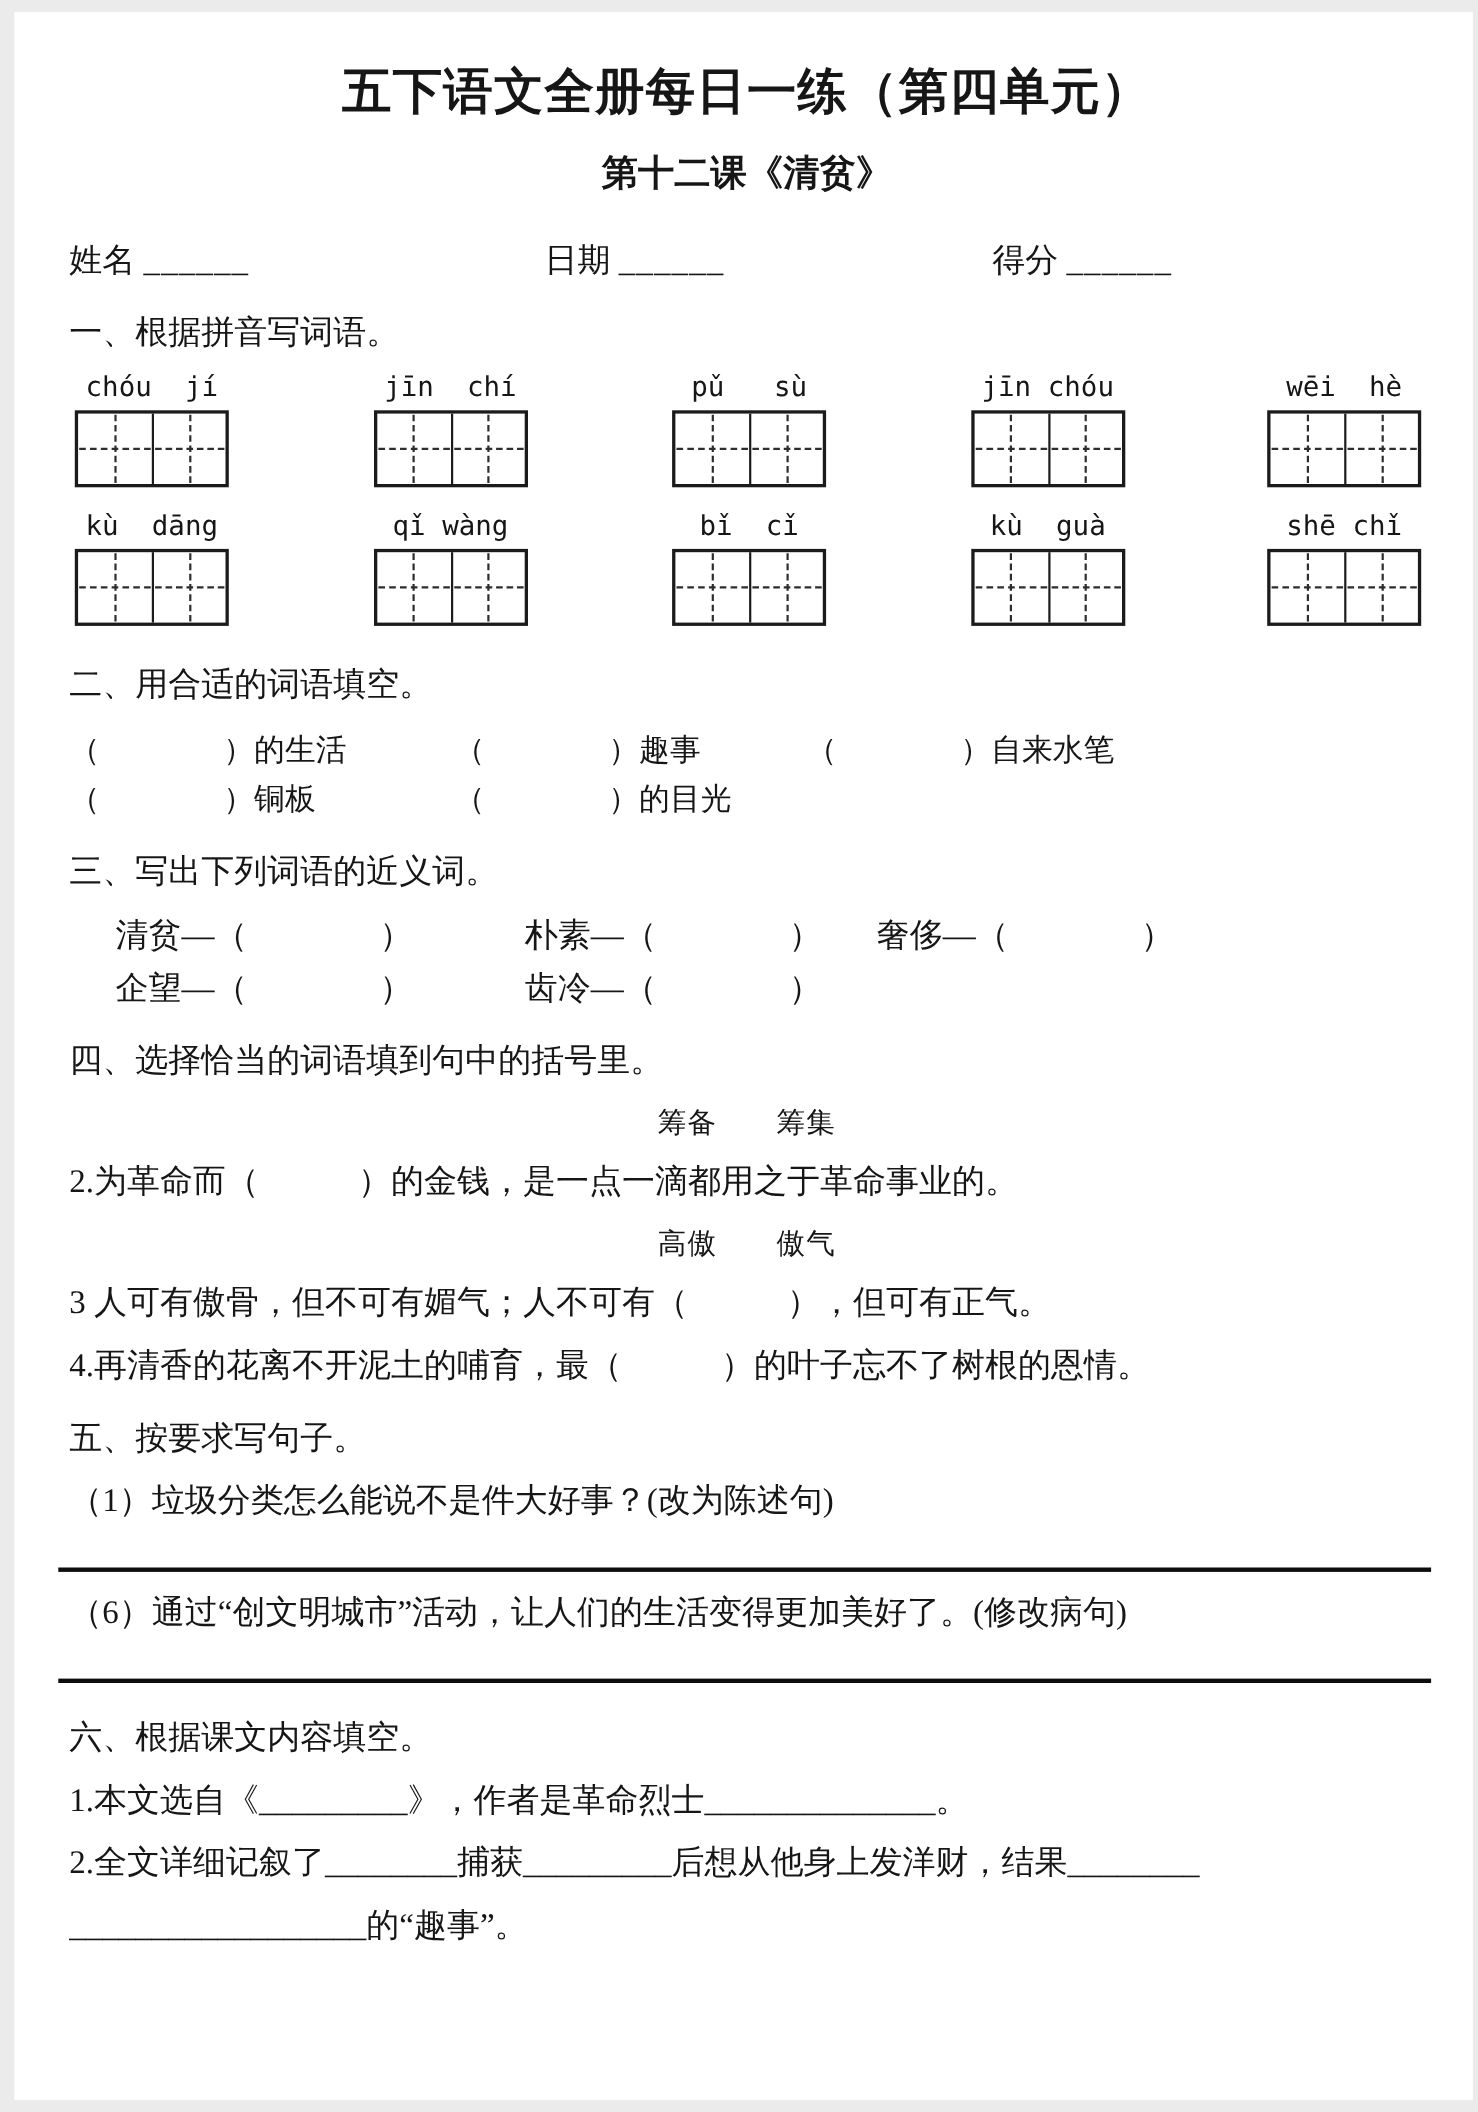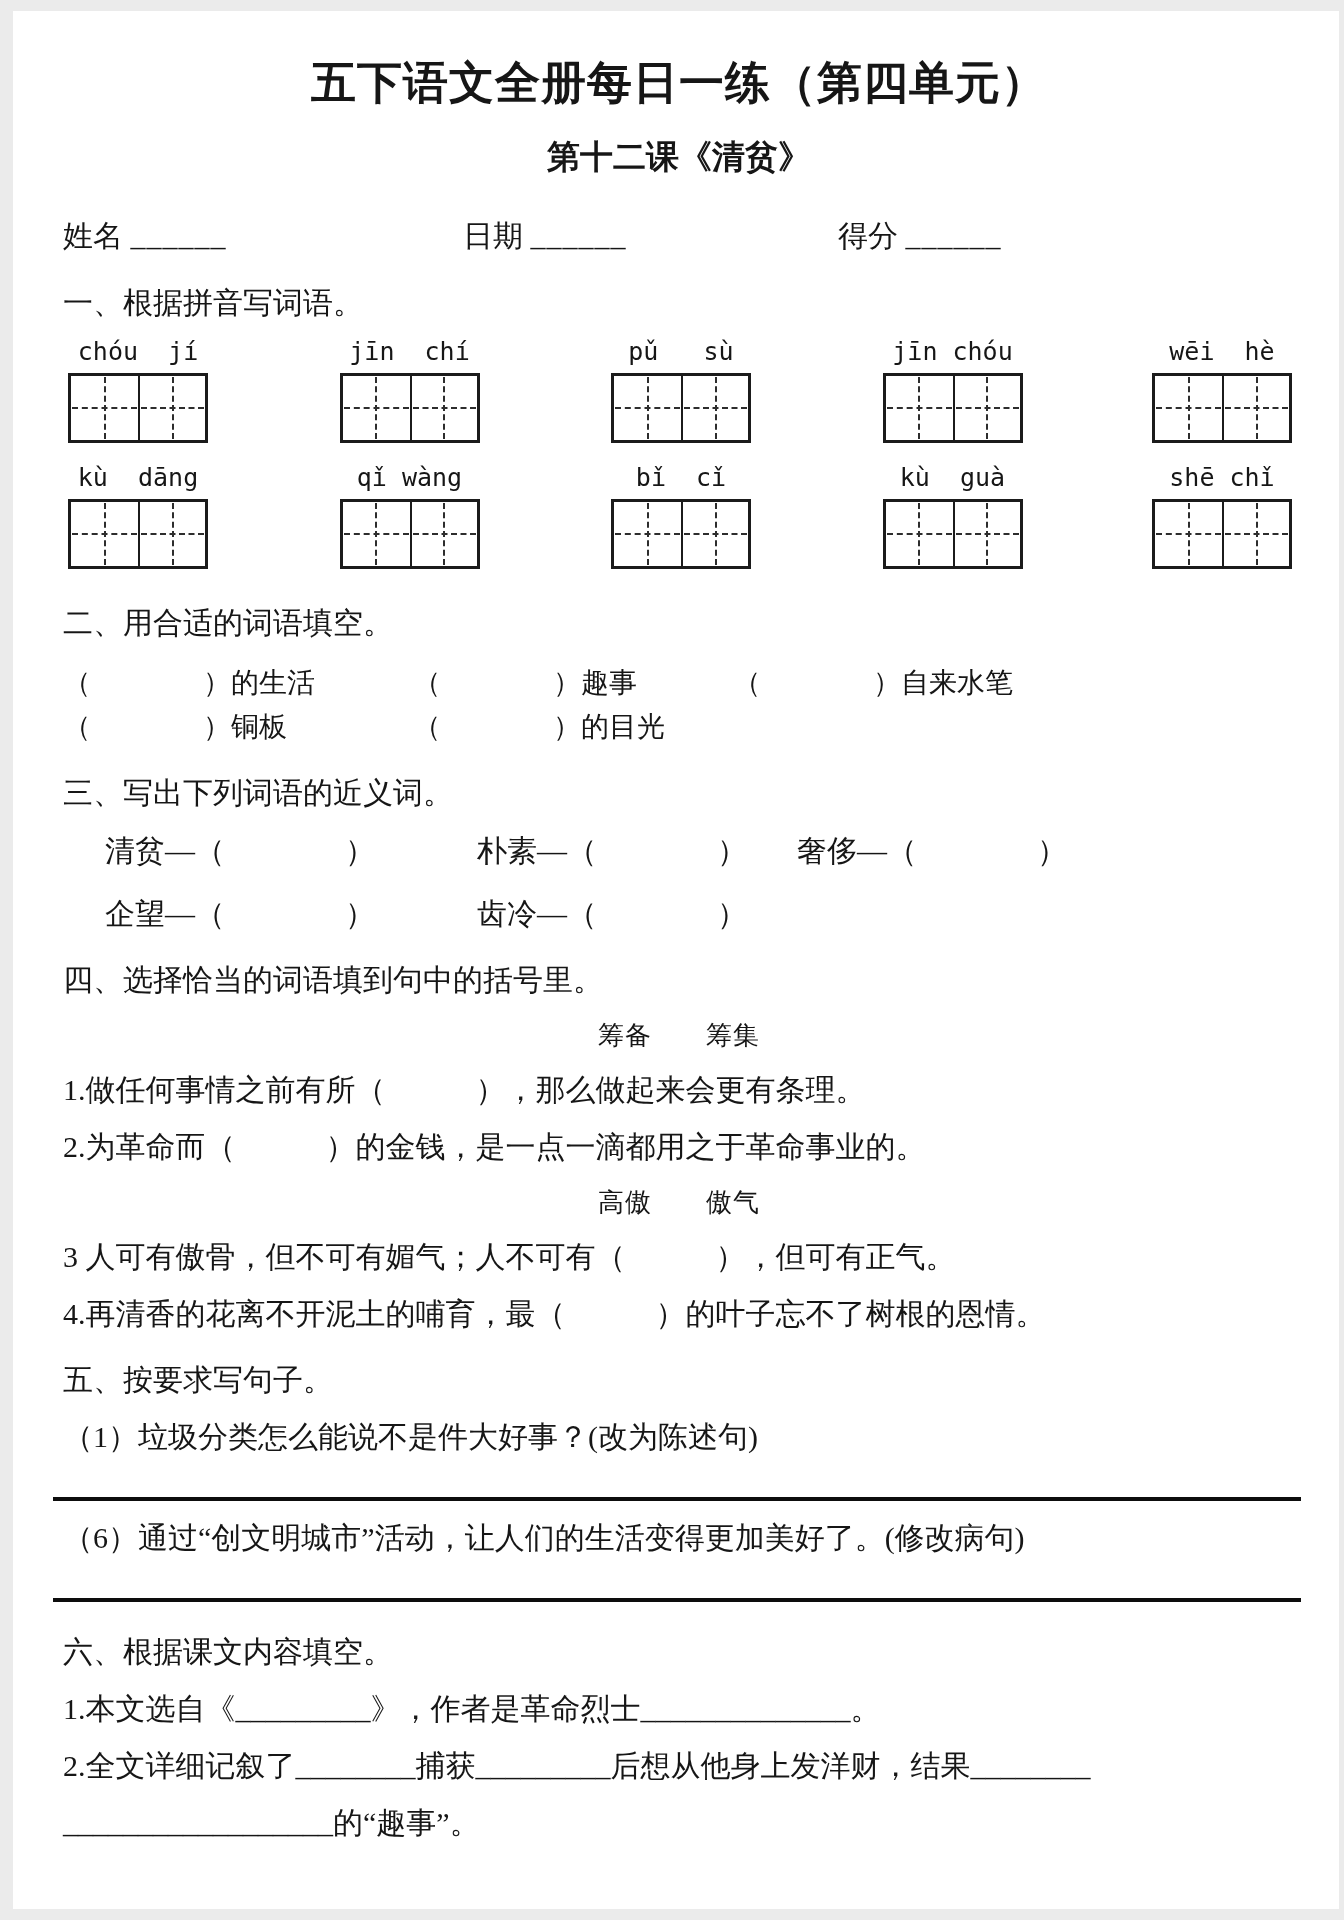--- a/index.html
+++ b/index.html
@@ -30,20 +30,21 @@
     font-size: 33px;
     font-weight: bold;
     text-align: center;
     margin: 22px 0 0 0;
   }
   .info-row {
     display: grid;
     grid-template-columns: 400px 375px 1fr;
     margin-top: 36px;
     font-size: 30px;
+    gap: 32px;
   }
   .info-field { white-space: nowrap; }
   .info-blank { letter-spacing: 1px; }
 
   
   .line, .sec-heading {
     font-size: 30px;
     line-height: 40px;
     margin: 17px 0 0 0;
     font-weight: normal;
@@ -101,21 +102,21 @@
     row-gap: 4px;
     margin-top: 20px;
     font-size: 28px;
     line-height: 40px;
   }
 
   
   .syn-grid {
     display: grid;
     grid-template-columns: 372px 320px 1fr;
-    row-gap: 23px;
+    row-gap: 8px;
     margin-top: 18px;
     padding-left: 42px;
     font-size: 30px;
     line-height: 40px;
   }
 
   
   .word-bank {
     font-size: 26px;
     text-align: center;
@@ -251,21 +252,20 @@
       <span>朴素—（　　　　）</span>
       <span>奢侈—（　　　　）</span>
       <span>企望—（　　　　）</span>
       <span>齿冷—（　　　　）</span>
     </div>
   </section>
 
   <section>
     <h3 class="sec-heading">四、选择恰当的词语填到句中的括号里。</h3>
     <p class="word-bank">筹备　　筹集</p>
-    <p class="line">1.做任何事情之前有所（　　　），那么做起来会更有条理。</p>
     <p class="line">2.为革命而（　　　）的金钱，是一点一滴都用之于革命事业的。</p>
     <p class="word-bank">高傲　　傲气</p>
     <p class="line">3 人可有傲骨，但不可有媚气；人不可有（　　　），但可有正气。</p>
     <p class="line">4.再清香的花离不开泥土的哺育，最（　　　）的叶子忘不了树根的恩情。</p>
   </section>
 
   <section>
     <h3 class="sec-heading">五、按要求写句子。</h3>
     <p class="line">（1）垃圾分类怎么能说不是件大好事？(改为陈述句)</p>
     <div class="answer-line"></div>

